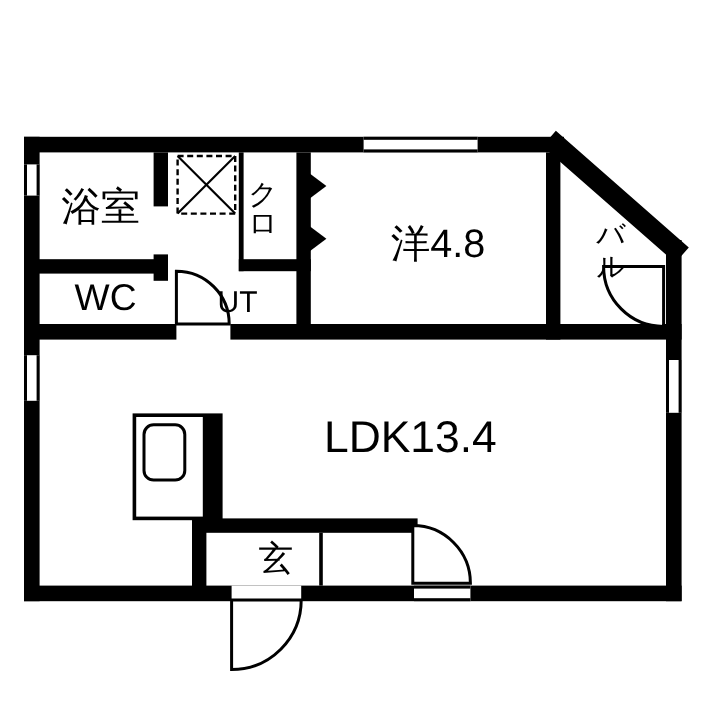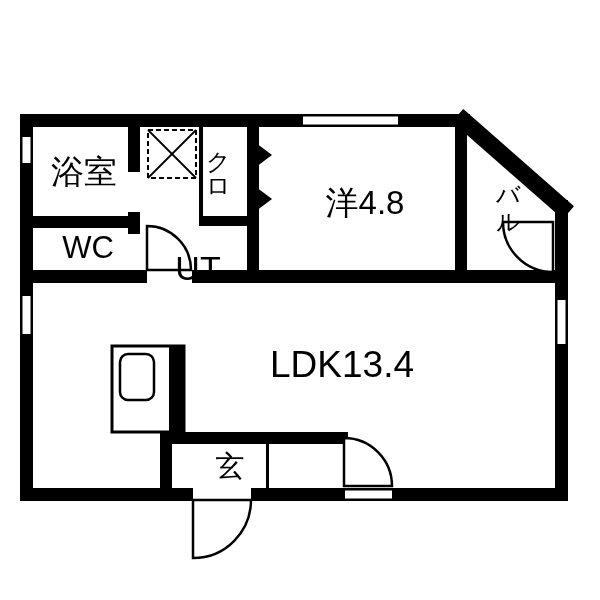--- a/index.html
+++ b/index.html
@@ -20,21 +20,21 @@
     white-space:nowrap;
   }
   .v-label{
     writing-mode:vertical-rl;
     text-orientation:upright;
     letter-spacing:2px;
     text-align:left;
   }
   .lbl-bathroom{left:38px;top:155px;width:92px;font-size:33px;}
   .lbl-wc{left:42px;top:232px;width:92px;font-size:31px;}
-  .lbl-ut{left:172px;top:239px;width:52px;font-size:34px;margin-top:12px;}
+  .lbl-ut{left:172px;top:239px;width:52px;font-size:25px;}
   .lbl-closet{left:206px;top:134px;height:84px;font-size:24px;}
   .lbl-western{left:280px;top:186px;width:170px;font-size:33px;text-align:center;}
   .lbl-balcony{left:496px;top:168px;height:84px;font-size:24px;}
   .lbl-ldk{left:232px;top:346px;width:220px;font-size:37px;}
   .lbl-genkan{left:210px;top:451px;width:40px;font-size:29px;}
 </style>
 </head>
 <body>
 
 <div class="plan">

